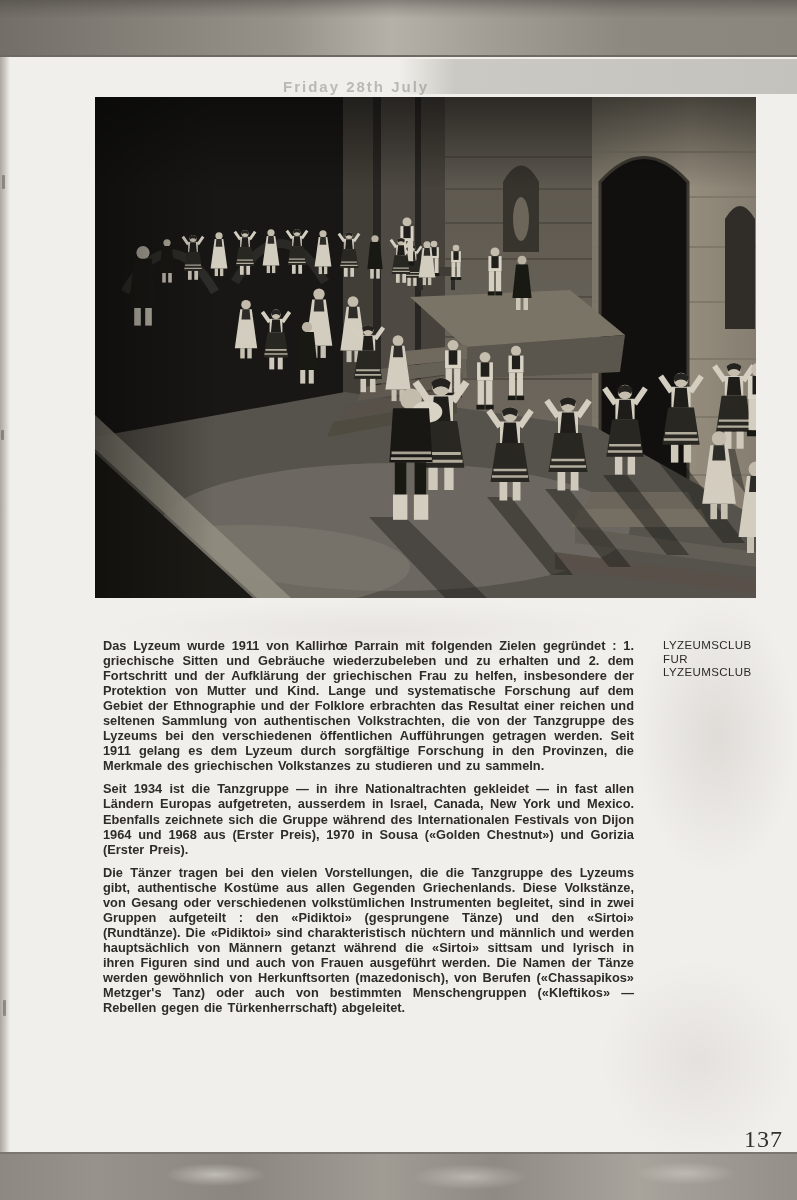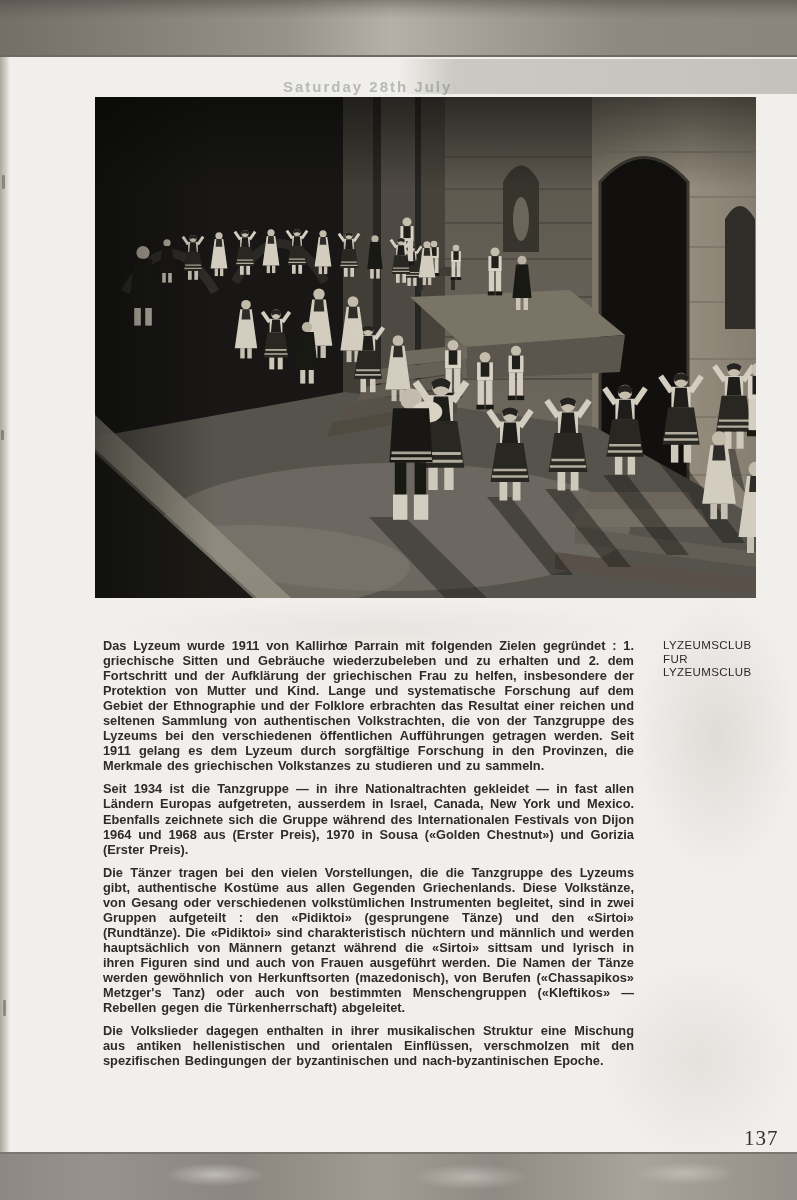--- a/index.html
+++ b/index.html
@@ -72,39 +72,39 @@
   
   .margin-label {
     position: absolute; left: 663px; top: 639px; width: 125px;
     color: #2b2a27;
     font-size: 11.5px; font-weight: normal; line-height: 13.6px; letter-spacing: .4px;
   }
   
   .pageno {
     position: absolute; left: 744px; top: 1126px;
     font-family: "Liberation Serif", serif;
-    font-size: 21px; color: #33312e; letter-spacing: 1px;
+    font-size: 24px; color: #33312e; letter-spacing: 1px;
   }
 </style>
 </head>
 <body>
 
 <div class="page">
 
   <div class="band band1"></div>
   <div class="band band2"></div>
   <div class="edge-left"></div>
   <div class="edge-mark" style="left:2px;top:175px;width:3px;height:14px;"></div>
   <div class="edge-mark" style="left:1px;top:430px;width:3px;height:10px;"></div>
   <div class="edge-mark" style="left:3px;top:1000px;width:3px;height:16px;"></div>
   <div class="stain stain1"></div>
   <div class="stain stain2"></div>
   <div class="stain stain3"></div>
 
-  <div class="ghost">Saturday 28th July</div>
+  <div class="ghost">Friday 28th July</div>
 
   <figure class="photo">
     <svg viewBox="0 0 661 501" preserveAspectRatio="none" role="img">
       <defs>
         <linearGradient id="topdark" x1="0" y1="0" x2="0" y2="1">
           <stop offset="0" stop-color="#000000" stop-opacity=".55"></stop>
           <stop offset="1" stop-color="#000000" stop-opacity="0"></stop>
         </linearGradient>
         <linearGradient id="leftdark" x1="0" y1="0" x2="1" y2="0">
           <stop offset="0" stop-color="#000000" stop-opacity=".5"></stop>
@@ -271,21 +271,20 @@
       <rect x="0" y="0" width="661" height="92" fill="url(#topdark)"></rect>
       <rect x="0" y="0" width="120" height="501" fill="url(#leftdark)"></rect>
       <rect width="661" height="501" fill="#8a857c" opacity=".05"></rect>
     </svg>
   </figure>
 
   <main class="body-text">
     <p>Das Lyzeum wurde 1911 von Kallirhœ Parrain mit folgenden Zielen gegründet : 1. griechische Sitten und Gebräuche wiederzubeleben und zu erhalten und 2. dem Fortschritt und der Aufklärung der griechischen Frau zu helfen, insbesondere der Protektion von Mutter und Kind. Lange und systematische Forschung auf dem Gebiet der Ethnographie und der Folklore erbrachten das Resultat einer reichen und seltenen Sammlung von authentischen Volkstrachten, die von der Tanzgruppe des Lyzeums bei den verschiedenen öffentlichen Aufführungen getragen werden. Seit 1911 gelang es dem Lyzeum durch sorgfältige Forschung in den Provinzen, die Merkmale des griechischen Volkstanzes zu studieren und zu sammeln.</p>
     <p>Seit 1934 ist die Tanzgruppe — in ihre Nationaltrachten gekleidet — in fast allen Ländern Europas aufgetreten, ausserdem in Israel, Canada, New York und Mexico. Ebenfalls zeichnete sich die Gruppe während des Internationalen Festivals von Dijon 1964 und 1968 aus (Erster Preis), 1970 in Sousa («Golden Chestnut») und Gorizia (Erster Preis).</p>
     <p>Die Tänzer tragen bei den vielen Vorstellungen, die die Tanzgruppe des Lyzeums gibt, authentische Kostüme aus allen Gegenden Griechenlands. Diese Volkstänze, von Gesang oder verschiedenen volkstümlichen Instrumenten begleitet, sind in zwei Gruppen aufgeteilt : den «Pidiktoi» (gesprungene Tänze) und den «Sirtoi» (Rundtänze). Die «Pidiktoi» sind charakteristisch nüchtern und männlich und werden hauptsächlich von Männern getanzt während die «Sirtoi» sittsam und lyrisch in ihren Figuren sind und auch von Frauen ausgeführt werden. Die Namen der Tänze werden gewöhnlich von Herkunftsorten (mazedonisch), von Berufen («Chassapikos» Metzger's Tanz) oder auch von bestimmten Menschengruppen («Kleftikos» — Rebellen gegen die Türkenherrschaft) abgeleitet.</p>
-    <p>Die Volkslieder dagegen enthalten in ihrer musikalischen Struktur eine Mischung aus antiken hellenistischen und orientalen Einflüssen, verschmolzen mit den spezifischen Bedingungen der byzantinischen und nach-byzantinischen Epoche.</p>
   </main>
 
   <aside class="margin-label">
     <div>LYZEUMSCLUB</div>
     <div>FUR</div>
     <div>LYZEUMSCLUB</div>
   </aside>
 
   <div class="pageno">137</div>
 

